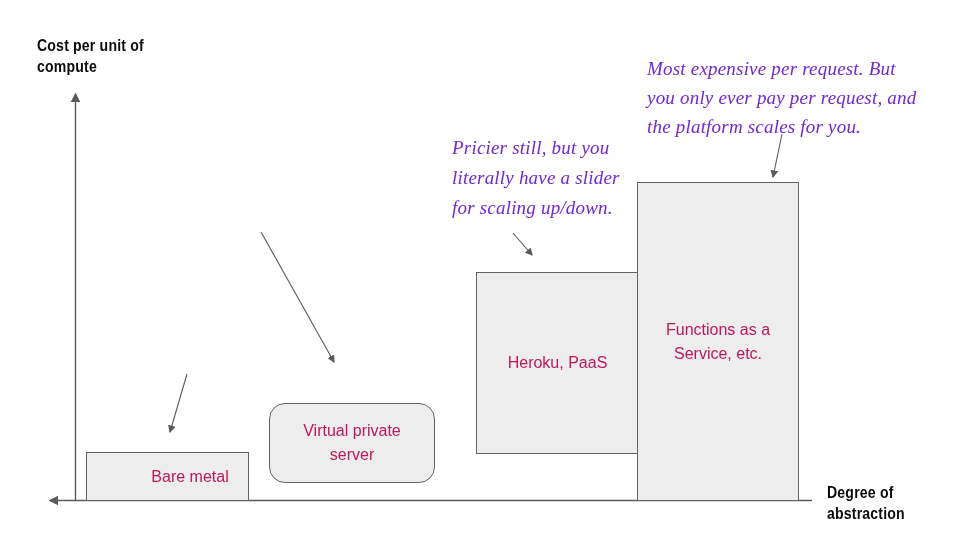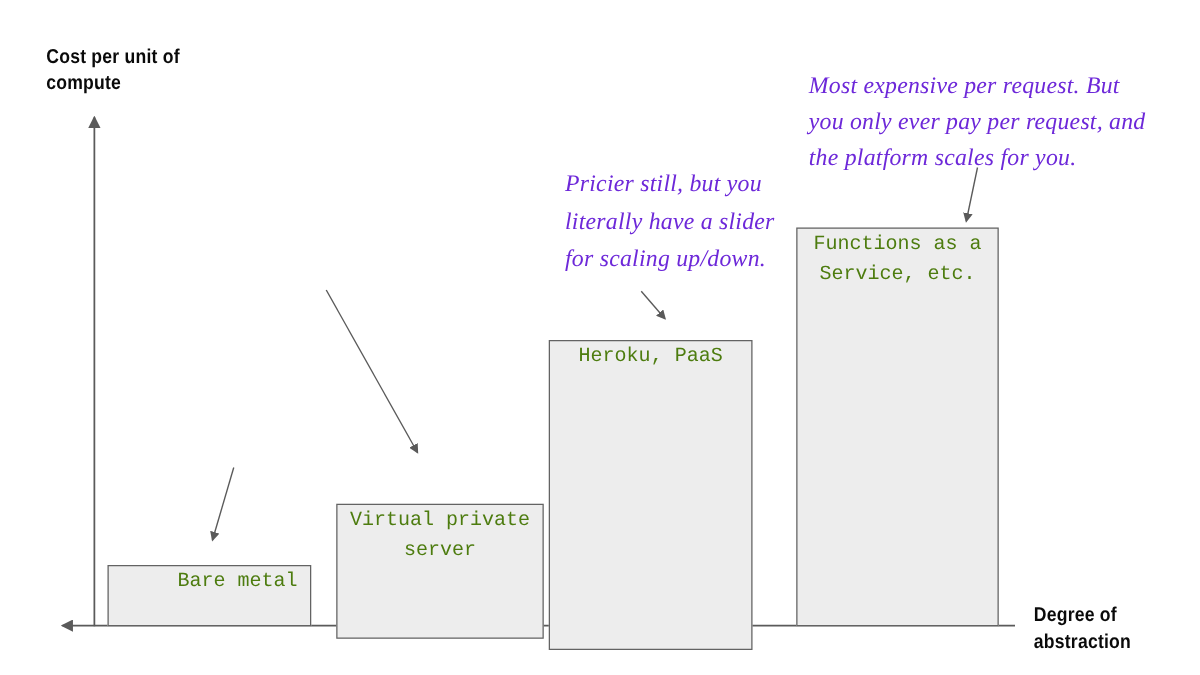--- a/index.html
+++ b/index.html
@@ -34,30 +34,30 @@
   .y-axis-title { left: 37px; top: 35px; }
   .x-axis-title { left: 827px; top: 482px; }
 
   
   .bar {
     position: absolute;
     background: #ededed;
     border: 1.3px solid #636363;
     box-sizing: border-box;
     display: flex;
+    align-items: center;
     justify-content: center;
     text-align: center;
     font-size: 16px;
     line-height: 24px;
-    color: #4d7c0f;
-    font-family: Liberation Mono, monospace;
+    color: #be185d;
   }
   .bar-1 { left: 86px;  top: 452px; width: 163px; height: 49px; padding-left: 45px; }
-  .bar-2 { left: 269px; top: 403px; width: 166px; height: 108px; }
-  .bar-3 { left: 439px; top: 272px; width: 163px; height: 248px; }
+  .bar-2 { left: 269px; top: 403px; width: 166px; height: 80px; border-radius: 16px; }
+  .bar-3 { left: 476px; top: 272px; width: 163px; height: 182px; }
   .bar-4 { left: 637px; top: 182px; width: 162px; height: 319px; }
 
   
   .annotation {
     position: absolute;
     font-family: "Liberation Serif", "DejaVu Serif", serif;
     font-style: italic;
     font-size: 19px;
     line-height: 30px;
     color: #6d28d9;

